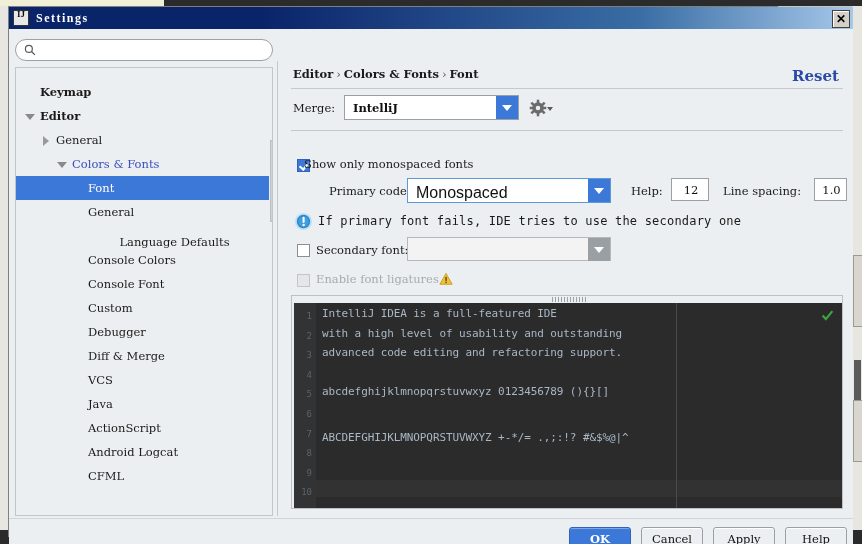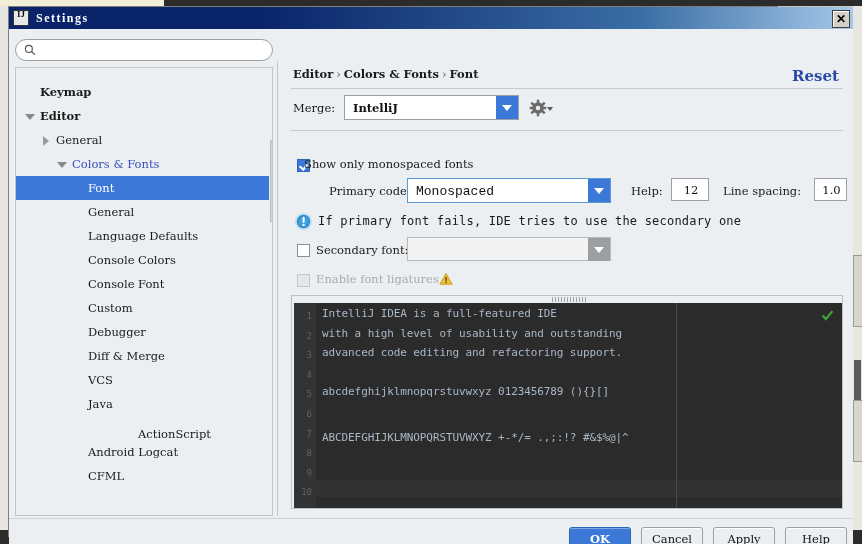--- a/index.html
+++ b/index.html
@@ -107,22 +107,22 @@
   .chk.on:after{content:"";position:absolute;left:3px;top:1px;width:4px;height:7px;
      border:solid #fff;border-width:0 2px 2px 0;transform:rotate(40deg);}
   .chk.dis{background:#e4e6e8;border-color:#c3c6c8;}
 
   #chk-mono{left:16px;top:98px;}
   #lbl-mono{position:absolute;left:23px;top:96px;}
 
   #lbl-primary{position:absolute;left:48px;top:123px;}
   #primary-combo{position:absolute;left:126px;top:117px;width:204px;height:25px;background:#fff;
      border:1px solid #5b9bd5;box-sizing:border-box;}
-  #primary-value{position:absolute;left:8px;top:5px;font-family:Liberation Mono, monospace;
-     font-size:13px;color:#111;}
+  #primary-value{position:absolute;left:8px;top:5px;font-family:Liberation Sans, sans-serif;
+     font-size:16px;color:#111;}
 
   #lbl-size{position:absolute;left:350px;top:123px;}
   #size-field{position:absolute;left:390px;top:117px;width:38px;height:23px;background:#fff;
      border:1px solid #9aa0a6;box-sizing:border-box;}
   #size-value{position:absolute;left:0;top:4px;width:38px;text-align:center;
      font-family:"DejaVu Serif",serif;font-size:11.5px;color:#111;}
 
   #lbl-linespacing{position:absolute;left:442px;top:123px;}
   #linespacing-field{position:absolute;left:533px;top:117px;width:33px;height:23px;background:#fff;
      border:1px solid #9aa0a6;box-sizing:border-box;}
@@ -230,21 +230,21 @@
             <span class="tlabel">Colors &amp; Fonts</span>
           </div>
           <div class="trow sel link" style="padding-left: 56px;">
             <span class="tw"></span>
             <span class="tlabel">Font</span>
           </div>
           <div class="trow" style="padding-left: 56px;">
             <span class="tw"></span>
             <span class="tlabel">General</span>
           </div>
-          <div class="trow" style="padding-left: 56px;">
+          <div class="trow" style="padding-left: 56px; flex-direction: column;">
             <span class="tw"></span>
             <span class="tlabel">Language Defaults</span>
           </div>
           <div class="trow" style="padding-left: 56px;">
             <span class="tw"></span>
             <span class="tlabel">Console Colors</span>
           </div>
           <div class="trow" style="padding-left: 56px;">
             <span class="tw"></span>
             <span class="tlabel">Console Font</span>
@@ -262,21 +262,21 @@
             <span class="tlabel">Diff &amp; Merge</span>
           </div>
           <div class="trow" style="padding-left: 56px;">
             <span class="tw"></span>
             <span class="tlabel">VCS</span>
           </div>
           <div class="trow" style="padding-left: 56px;">
             <span class="tw"></span>
             <span class="tlabel">Java</span>
           </div>
-          <div class="trow" style="padding-left: 56px; flex-direction: column;">
+          <div class="trow" style="padding-left: 56px;">
             <span class="tw"></span>
             <span class="tlabel">ActionScript</span>
           </div>
           <div class="trow" style="padding-left: 56px;">
             <span class="tw"></span>
             <span class="tlabel">Android Logcat</span>
           </div>
           <div class="trow" style="padding-left: 56px;">
             <span class="tw"></span>
             <span class="tlabel">CFML</span>

